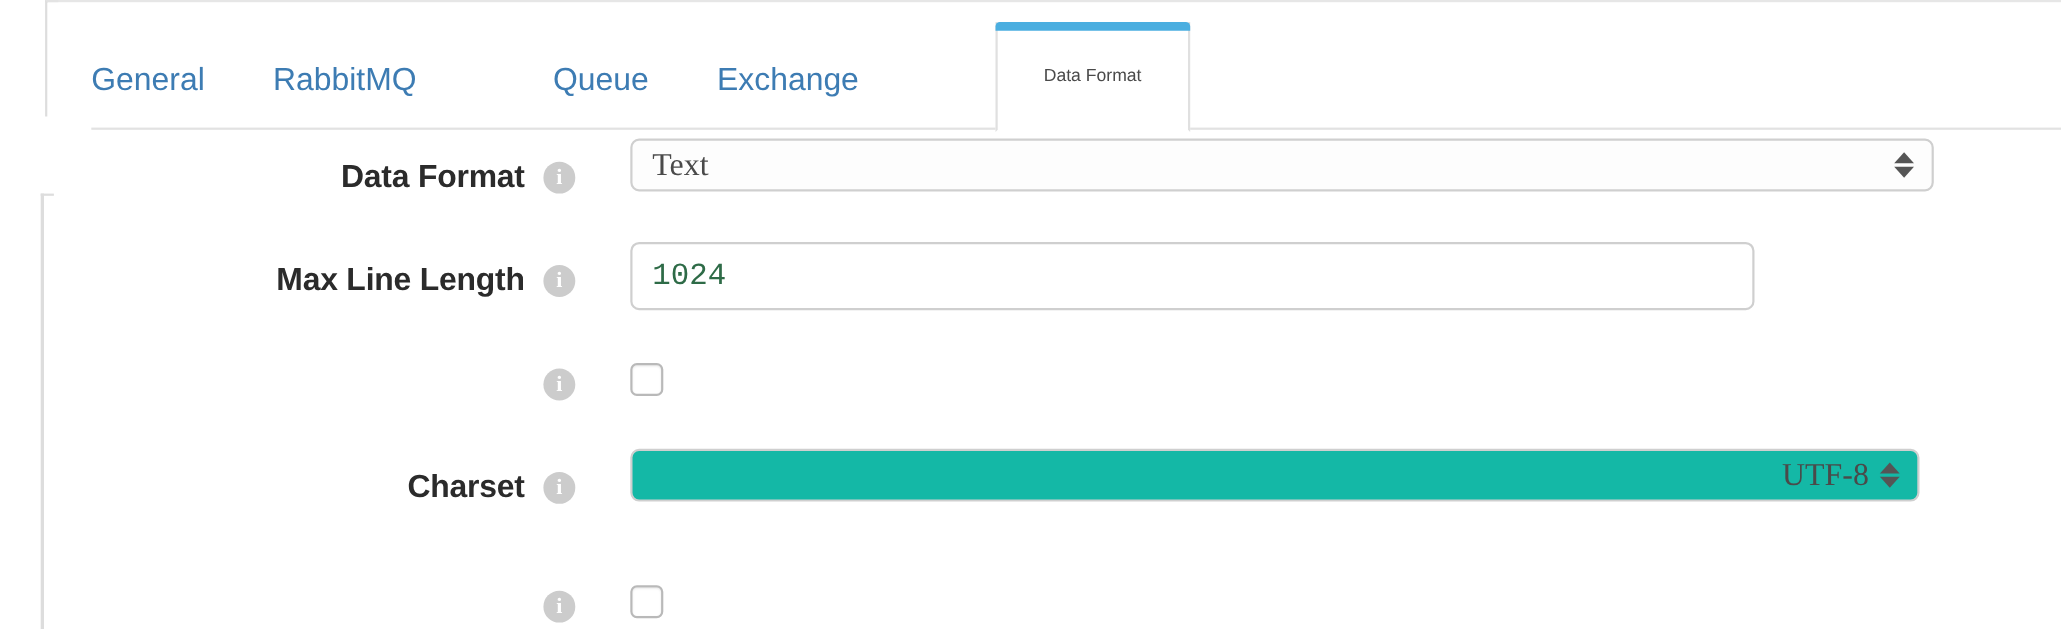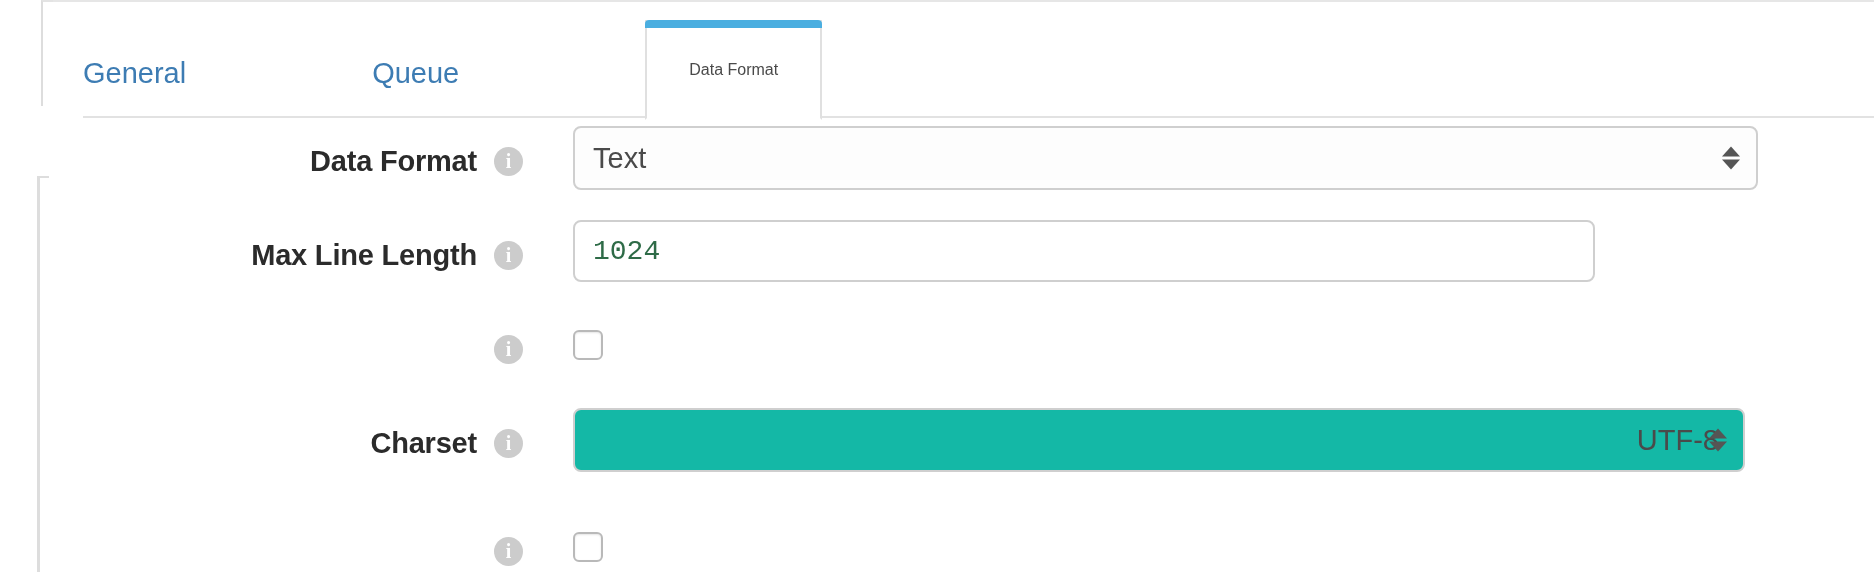--- a/index.html
+++ b/index.html
@@ -168,32 +168,32 @@
     user-select: none;
   }
   .control-cell {
     margin-left: 50px;
     padding-top: 8px;
   }
 
   
   .select-box {
     position: relative;
-    height: 64px;
+    height: 48px;
     border: 2px solid #cfcfcf;
     border-radius: 8px;
     background: #fdfdfd;
     display: flex;
     align-items: center;
-    padding: 0 24px 0 18px;
+    padding: 0 44px 0 18px;
     box-sizing: border-box;
     font-size: 29px;
     color: #4a4a4a;
     cursor: pointer;
-    font-family: Liberation Sans, sans-serif;
+    font-family: Liberation Serif, serif;
   }
   .select-box.gray { background: #14b8a6; justify-content: flex-end; }
   .select-arrows {
     position: absolute;
     right: 16px;
     top: 50%;
     transform: translateY(-50%);
     display: flex;
     flex-direction: column;
     align-items: center;
@@ -266,27 +266,29 @@
   <div class="panel-edge-top"></div>
   <div class="panel-edge-bottom"></div>
 
   <div class="tabbar">
     <div class="tabbar-rule"></div>
     <div class="tabs">
 
       <button class="tab">General</button>
       <span class="tab-spacer"></span>
 
+      <button class="tab">RabbitMQ</button>
       <span class="tab-spacer"></span>
 
       <span class="tab-spacer"></span>
 
       <button class="tab">Queue</button>
       <span class="tab-spacer"></span>
 
+      <button class="tab">Exchange</button>
       <span class="tab-spacer"></span>
 
       <span class="tab-spacer"></span>
 
       <div class="tab-active">
         <span>Data Format</span>
       </div>
 
     </div>
   </div>

